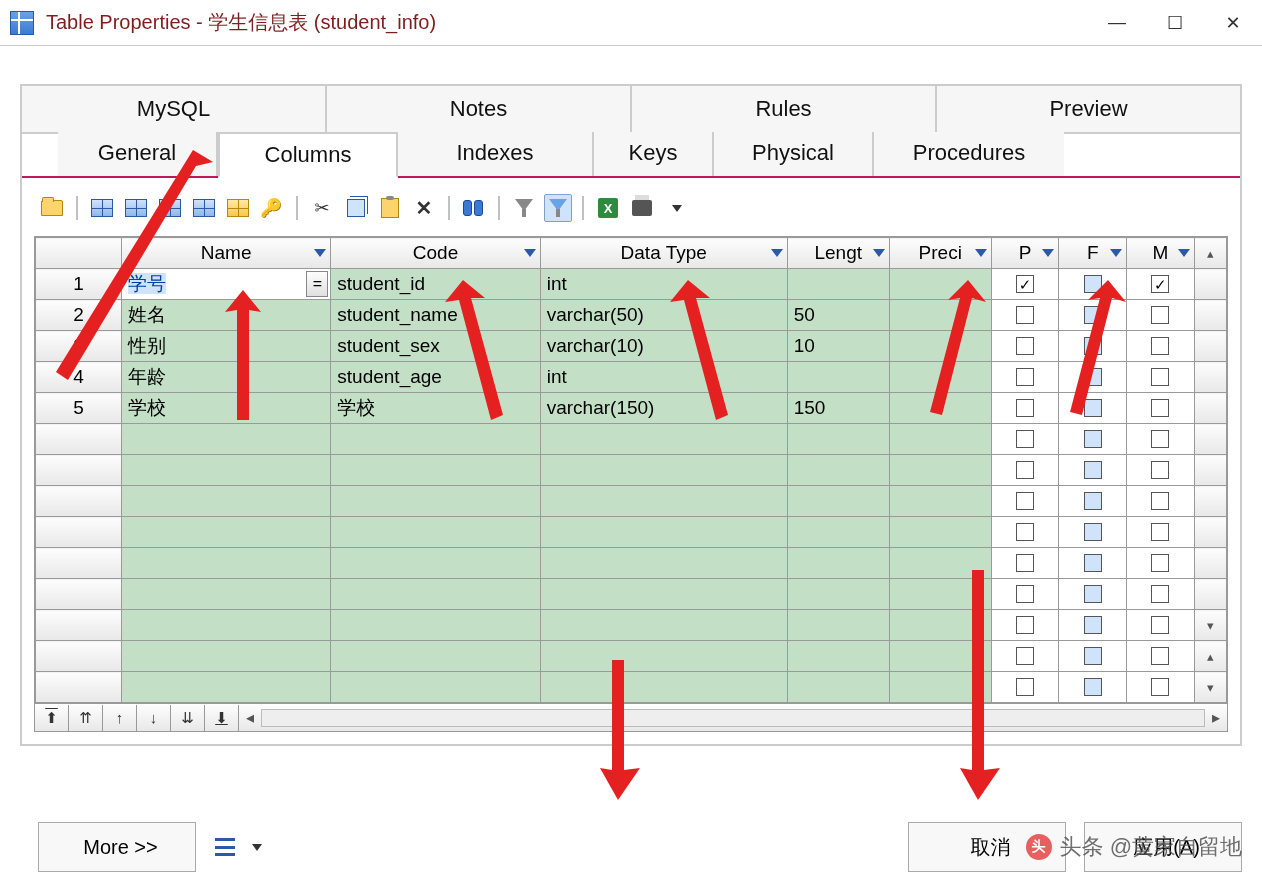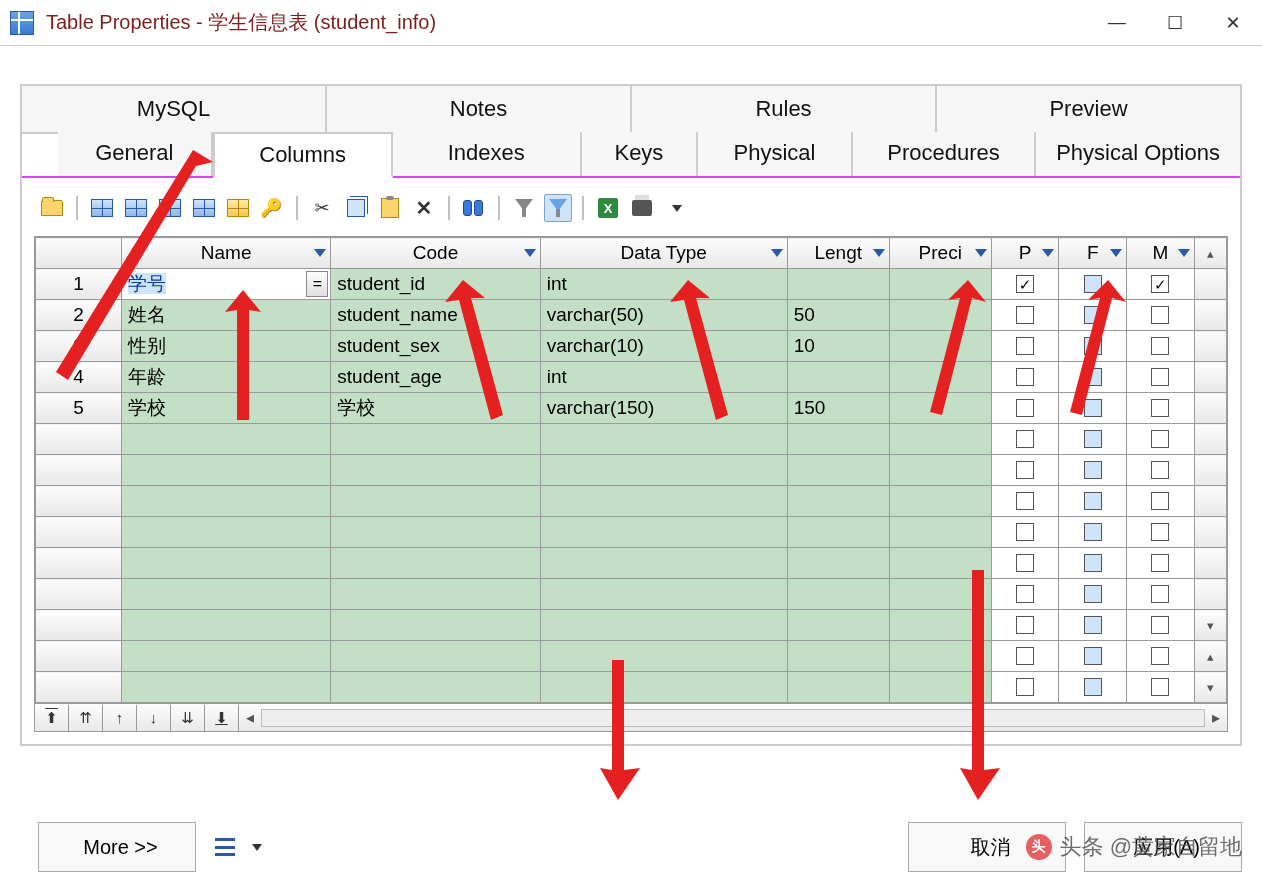--- a/index.html
+++ b/index.html
@@ -56,21 +56,21 @@
   padding: 10px 18px;
   font-size: 22px;
   color: #111;
   text-align: center;
   border-right: 2px solid #ccc;
   background:#f6f6f6;
   white-space: nowrap;
 }
 .tab:last-child { border-right:none; }
 .tab-row.bottom {
-  border-bottom: 2px solid #d946ef;
+  border-bottom: 2px solid #be185d;
   margin-top:-2px;
   padding-left:36px;
 }
 .tab-row.bottom .tab { padding:8px 20px; font-size:22px; }
 .tab.columns-active {
   background:#fff;
   border-top:2px solid #ccc;
   border-left:2px solid #ccc;
   border-right:2px solid #ccc;
   border-bottom:2px solid #fff;
@@ -238,21 +238,20 @@
     <div class="tab">Rules</div>
     <div class="tab">Preview</div>
   </div>
   <div class="tab-row bottom">
     <div class="tab" style="width:160px">General</div>
     <div class="tab columns-active">Columns</div>
     <div class="tab" style="width:196px">Indexes</div>
     <div class="tab" style="width:120px">Keys</div>
     <div class="tab" style="width:160px">Physical</div>
     <div class="tab" style="width:190px">Procedures</div>
-    <div class="tab" style="flex:1">Physical Options</div>
   </div>
 </div>
 
 <div class="panel">
 
   <div class="toolbar">
     <div class="tb-btn">
         <span class="ic-folder"></span>
       </div>
     <div class="tb-sep"></div>

